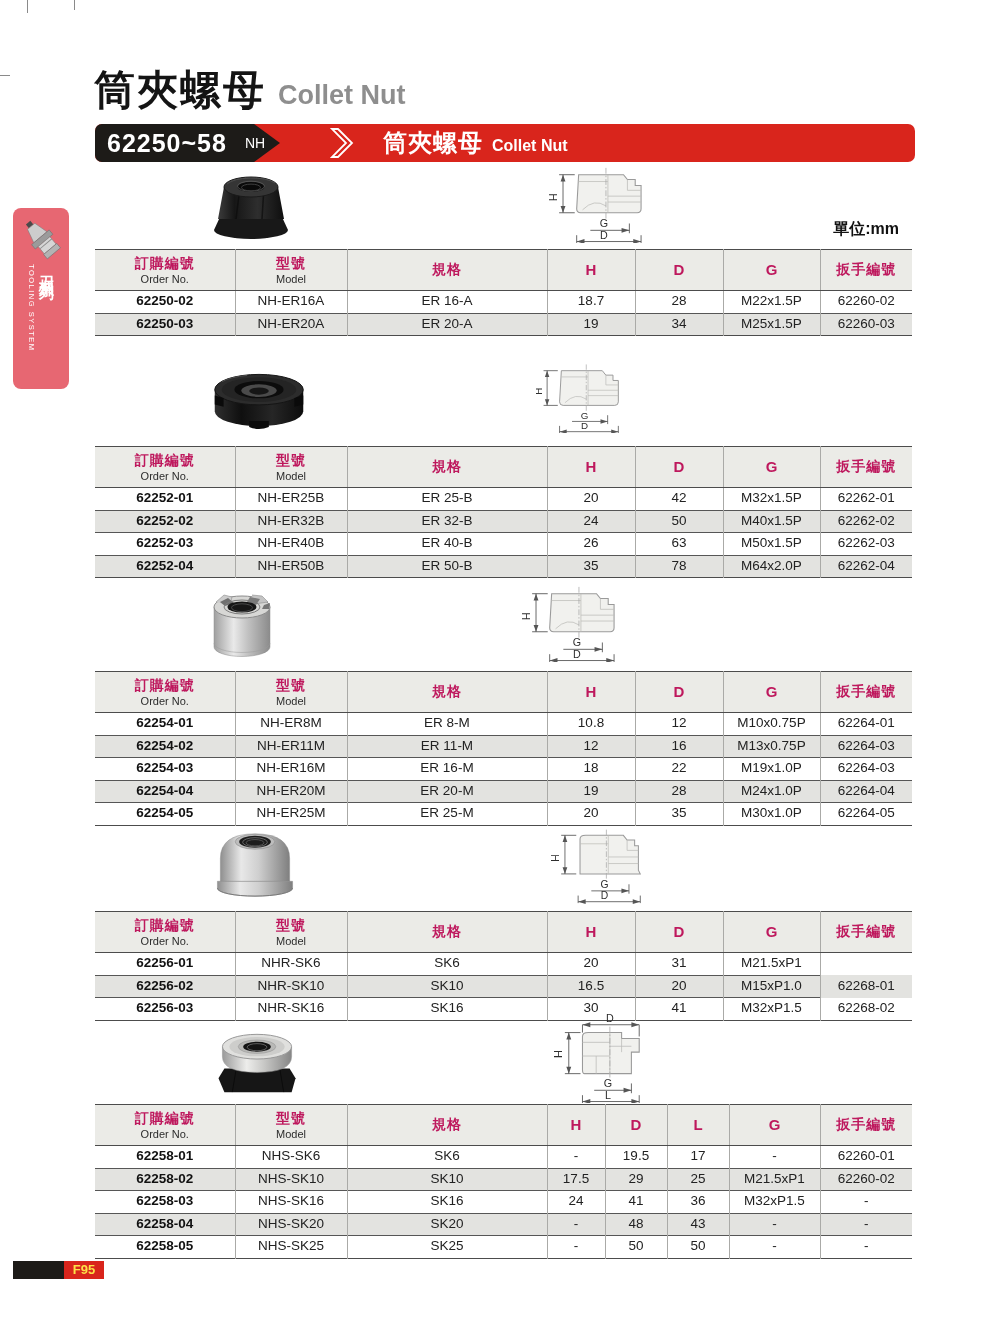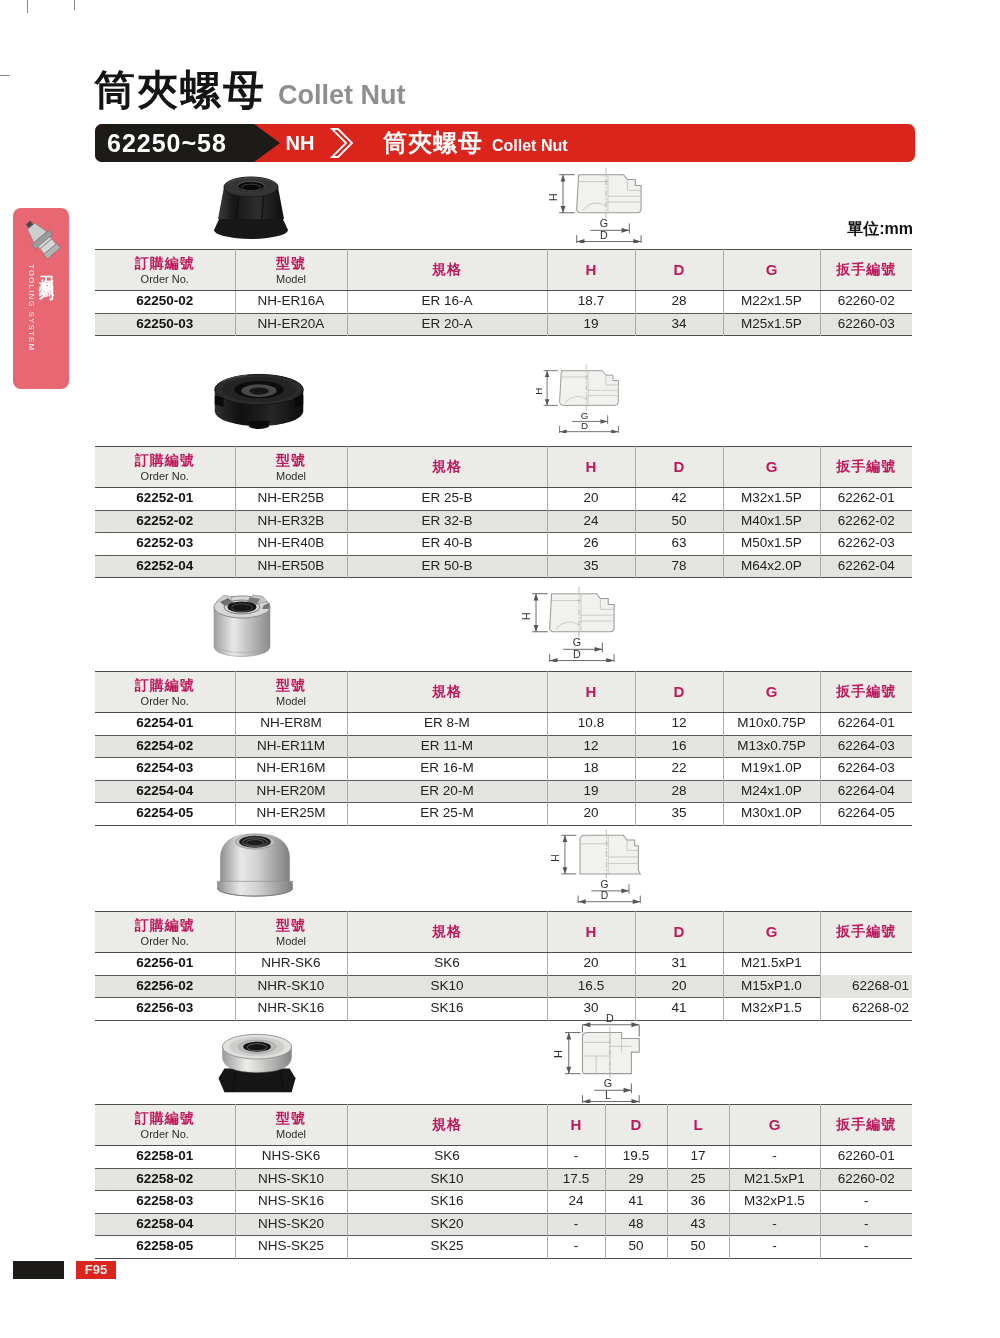--- a/index.html
+++ b/index.html
@@ -24,28 +24,28 @@
   .main-title{position:absolute;left:94px;top:70px;display:flex;align-items:baseline;white-space:nowrap;}
   .tzh{font-size:41px;font-weight:bold;color:#141414;letter-spacing:2px;line-height:1;}
   .ten{font-size:27px;font-weight:bold;color:#8e8e8e;margin-left:12px;line-height:1;}
 
   
   .banner{position:absolute;left:95px;top:124px;width:820px;height:38px;background:#d9251c;
           border-radius:7px;overflow:hidden;}
   .range{position:absolute;left:0;top:0;width:185px;height:38px;background:#1d1b18;
          clip-path:polygon(0 0,86% 0,100% 50%,86% 100%,0 100%);
          color:#fff;font-size:25px;font-weight:bold;line-height:38px;padding-left:12px;box-sizing:border-box;letter-spacing:1px;}
-  .series{position:absolute;left:150px;top:0;width:110px;text-align:center;color:#fff;
-          font-size:20px;font-weight:bold;line-height:38px;}
+  .series{position:absolute;left:150px;top:0;width:110px;color:#fff;
+          font-size:14px;font-weight:normal;line-height:38px;}
   .chev{position:absolute;left:233px;top:4px;}
   .btitle{position:absolute;left:288px;top:0;height:38px;display:flex;align-items:center;white-space:nowrap;}
   .bzh{font-size:24px;font-weight:bold;color:#fff;letter-spacing:1px;}
   .ben{font-size:16px;font-weight:bold;color:#fff;margin-left:9px;padding-top:5px;}
 
-  .unit{position:absolute;left:93px;top:219px;width:820px;text-align:right;
+  .unit{position:absolute;left:79px;top:219px;width:820px;text-align:right;
         font-size:16px;font-weight:bold;color:#111;}
 
   
   .product,.diagram{position:absolute;}
   .p0{left:196px;top:167px;width:110px;height:80px;}
   .p1{left:200px;top:352px;width:118px;height:91px;}
   .p2{left:190px;top:577px;width:108px;height:92px;}
   .p3{left:205px;top:819px;width:100px;height:89px;}
   .p4{left:198px;top:1021px;width:120px;height:83px;}
   .d0{left:545px;top:163px;width:118px;height:80px;}
@@ -74,26 +74,26 @@
   table.spec th{height:40px;padding:0 2px;border-bottom:1.5px solid #4c4c4c;vertical-align:middle;font-weight:normal;}
   table.spec th+th, table.spec td+td{border-left:1px solid #aaaaa7;}
   table.spec .hz{font-size:14px;font-weight:600;color:#be185d;letter-spacing:1px;line-height:1.25;}
   table.spec .he{font-size:11px;color:#2c2c2c;letter-spacing:0;line-height:1.1;}
   table.spec th.dimhdr .hz{font-size:15px;font-weight:bold;letter-spacing:0;}
   table.spec td{height:21.5px;padding:0 3px;text-align:center;font-size:13.5px;color:#222;
                 border-top:1px solid #565656;line-height:1.1;overflow:hidden;white-space:nowrap;}
   table.spec td:first-child{font-weight:bold;color:#111;}
   table.spec tbody tr:nth-child(even){background:#e3e3e0;}
   table.spec th{text-align:center;}
-  table.pos-t3 td:last-child{border-top:none;text-align:right;}
+  table.pos-t3 td:last-child{border-top:none;}
 
   
   .fblack{position:absolute;left:13px;top:1261px;width:51px;height:18px;background:#1d1b18;}
-  .fred{position:absolute;left:64px;top:1261px;width:40px;height:18px;background:#d9251c;color:#e5e5e5;
-        font-size:13px;font-weight:bold;text-align:center;line-height:18px;margin-left:12px;}
+  .fred{position:absolute;left:64px;top:1261px;width:40px;height:18px;background:#d9251c;color:#fde047;
+        font-size:13px;font-weight:bold;text-align:center;line-height:18px;}
 </style>
 </head>
 <body>
 
 <div class="page">
 
   <div class="crop cm1"></div>
   <div class="crop cm2"></div>
   <div class="crop cm3"></div>
   <div class="crop cm4"></div>

